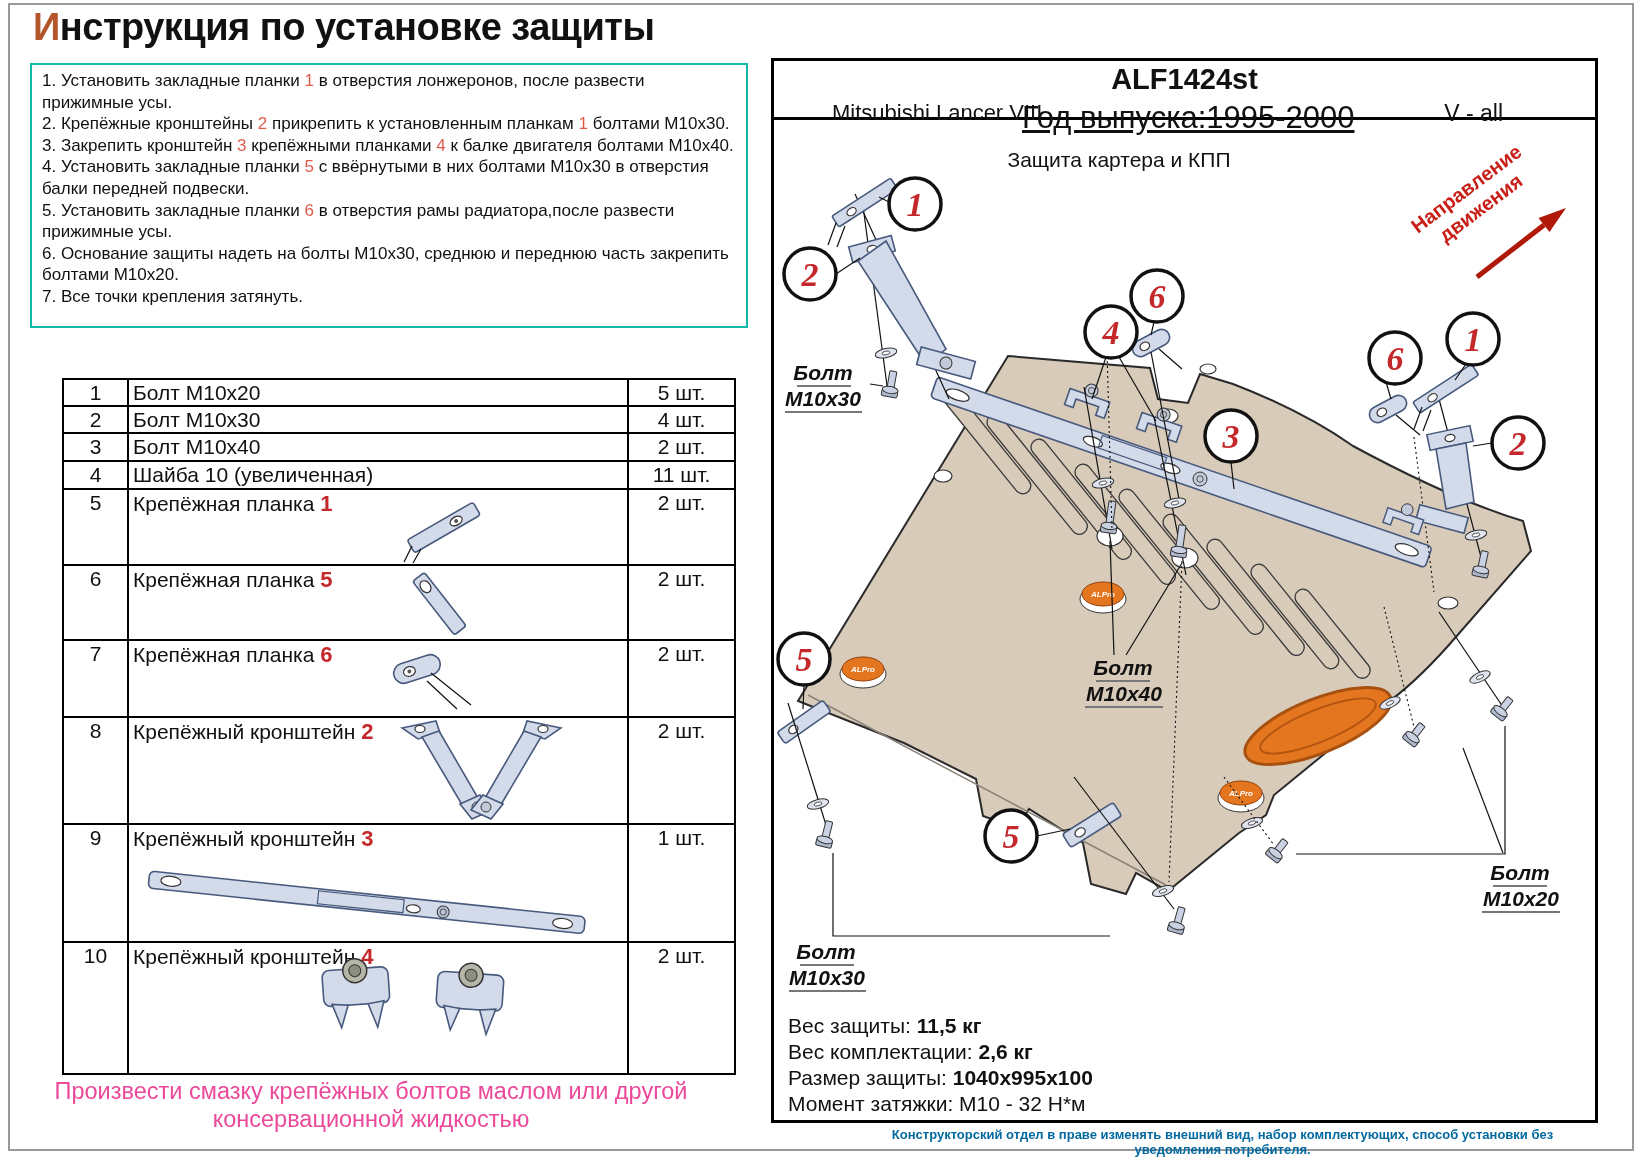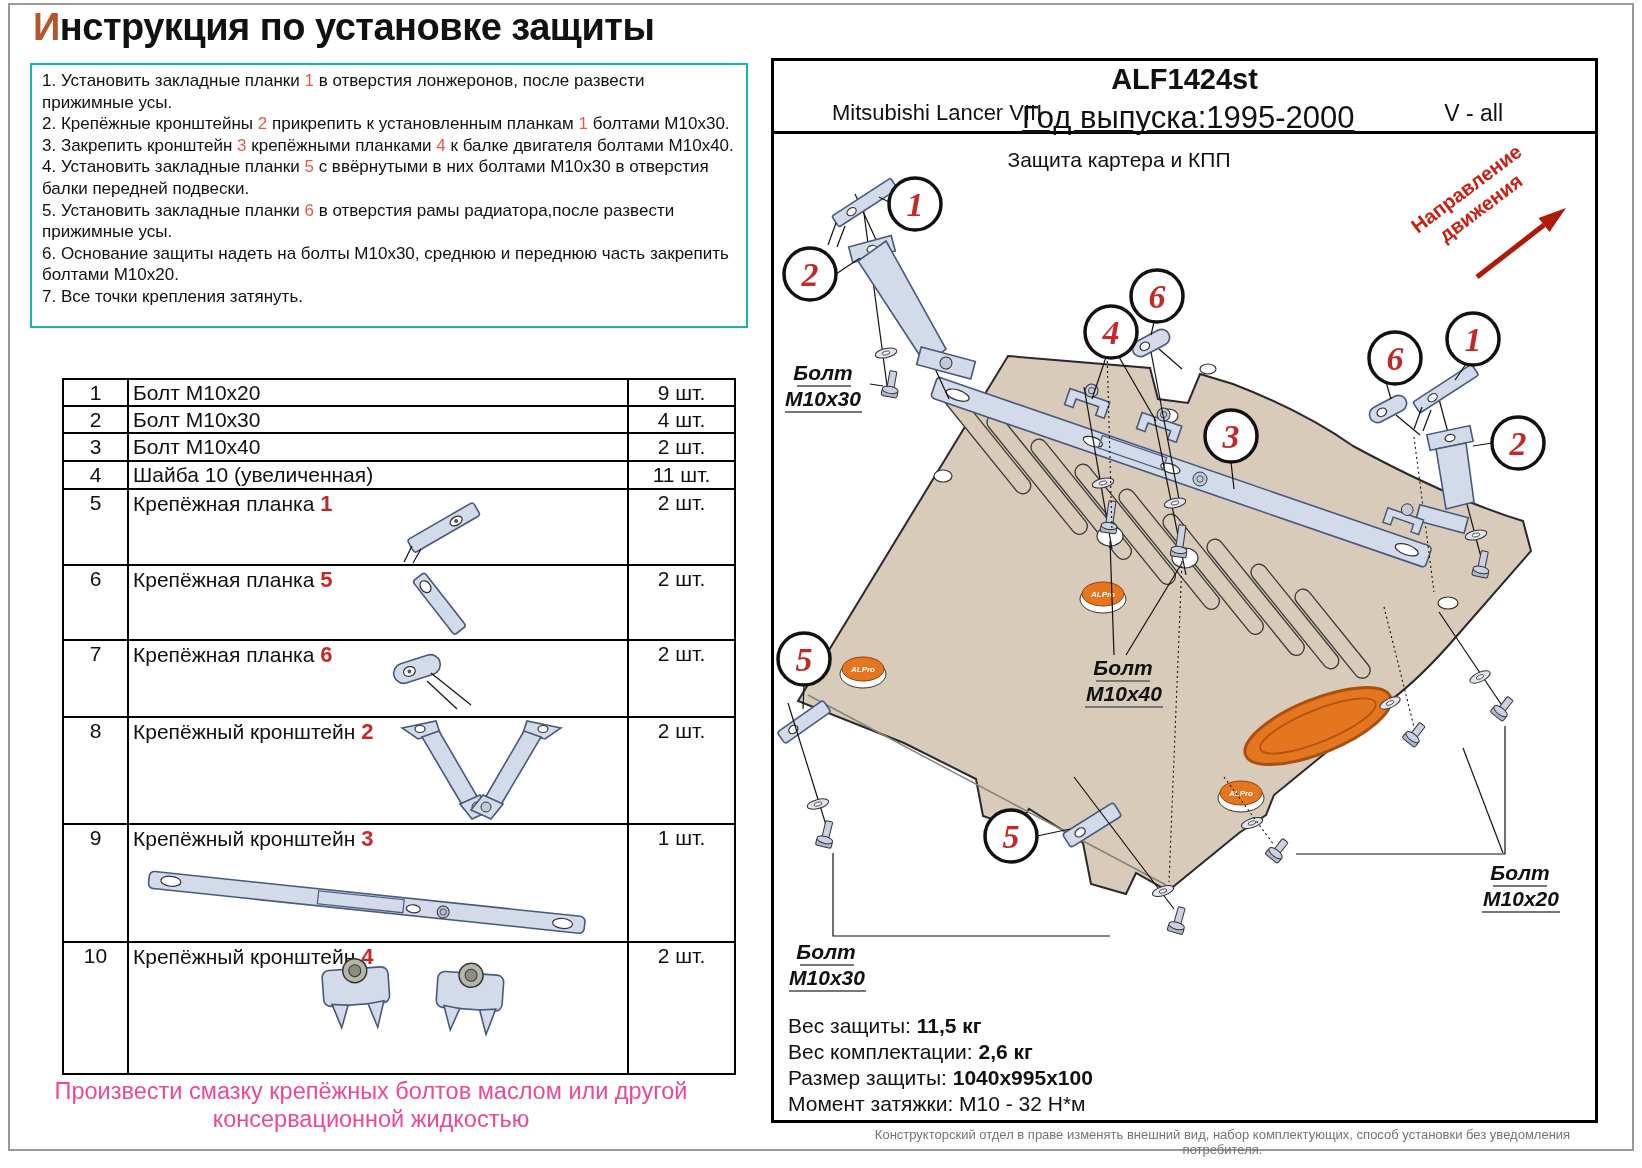--- a/index.html
+++ b/index.html
@@ -21,31 +21,31 @@
   table.comp td{border:2px solid #000;vertical-align:top;font-size:21px;padding:1px 4px 0 4px;position:relative;overflow:hidden;}
   td.cnum{width:55px;text-align:center;}
   td.cname{width:490px;padding-left:8px;}
   td.cqty{width:97px;text-align:center;}
   .ref{color:#c4282a;font-weight:bold;font-size:22px;}
   .mini{position:absolute;}
   .note{position:absolute;left:40px;top:1078px;width:662px;text-align:center;font-size:23.5px;
         line-height:1.18;color:#ec4899;}
   
   .panel{position:absolute;left:771px;top:58px;width:827px;height:1065px;border:3px solid #000;box-sizing:border-box;}
-  .phead{position:absolute;left:0;top:0;width:100%;height:73px;border-bottom:3px solid #000;box-sizing:border-box;}
+  .phead{position:absolute;left:0;top:0;width:100%;height:59px;border-bottom:3px solid #000;box-sizing:border-box;}
   .pcode{position:absolute;left:0;right:0;top:2px;text-align:center;font-size:29px;font-weight:bold;}
   .pmodel{position:absolute;left:58px;top:39px;font-size:22px;}
   .pyear{position:absolute;left:248px;top:39px;font-size:31px;text-decoration:underline;}
   .pvariant{position:absolute;right:92px;top:39px;font-size:23px;}
   .drawing{position:absolute;left:0;top:76px;width:821px;height:983px;}
   .specs{position:absolute;left:14px;top:952px;font-size:21px;line-height:26px;background:transparent;}
   .specs .v{font-weight:bold;}
   .specs .vn{font-weight:normal;}
   .pfooter{position:absolute;left:771px;top:1127px;width:827px;box-sizing:border-box;padding-left:76px;
-           text-align:center;font-size:13px;color:#737373;}
+           text-align:center;font-size:13px;color:#0369a1;font-weight:bold;}
   
   .metal{fill:#d3daea;stroke:#47597c;stroke-width:1.6;}
   .hole{fill:#fff;stroke:#333;stroke-width:1.2;}
   .thin{stroke:#111;stroke-width:1.2;fill:none;}
   .dot{stroke:#111;stroke-width:1.1;fill:none;stroke-dasharray:2,3;}
   .callout circle{fill:#fff;stroke:#111;stroke-width:3.5;}
   .callout text{fill:#c4282a;font:italic bold 34px "Liberation Serif",serif;text-anchor:middle;}
   .blabel{font:italic bold 21px "Liberation Sans",sans-serif;fill:#111;text-anchor:middle;}
   .ul{stroke:#777;stroke-width:2;}
   .dirtext{font:bold 20px "Liberation Sans",sans-serif;fill:#c82018;text-anchor:middle;}
@@ -71,21 +71,21 @@
     <p><span>6. Основание защиты надеть на болты М10х30, среднюю и переднюю часть закрепить болтами М10х20.</span></p>
     <p><span>7. Все точки крепления затянуть.</span></p>
   </div>
 
 
   <table class="comp">
     <tbody>
         <tr style="height:26px;">
       <td class="cnum">1</td>
       <td class="cname"><span>Болт М10х20</span></td>
-      <td class="cqty">9 шт.</td>
+      <td class="cqty">5 шт.</td>
         </tr>
     <tr style="height:27px;">
       <td class="cnum">2</td>
       <td class="cname"><span>Болт М10х30</span></td>
       <td class="cqty">4 шт.</td>
         </tr>
     <tr style="height:28px;">
       <td class="cnum">3</td>
       <td class="cname"><span>Болт М10х40</span></td>
       <td class="cqty">2 шт.</td>

